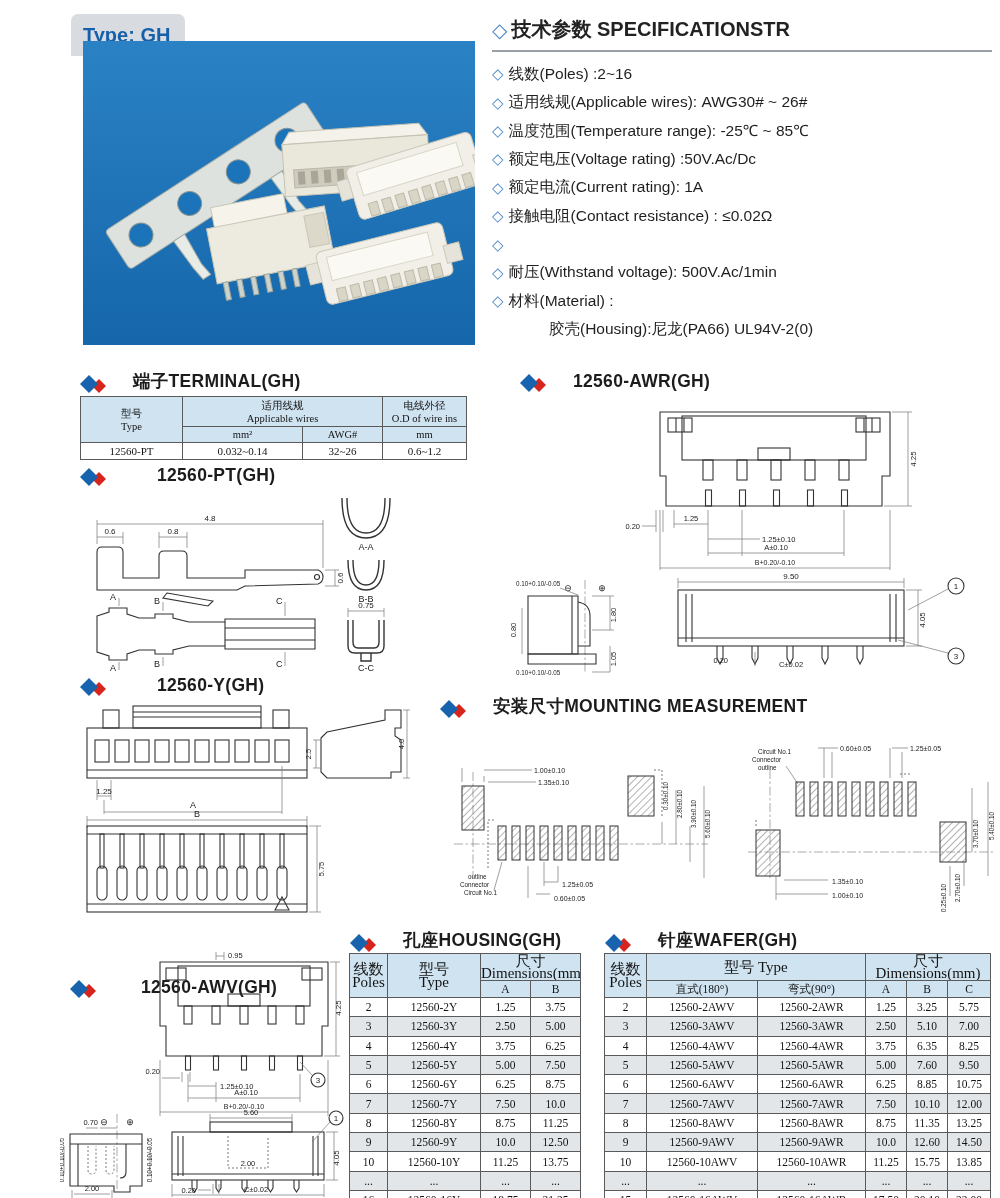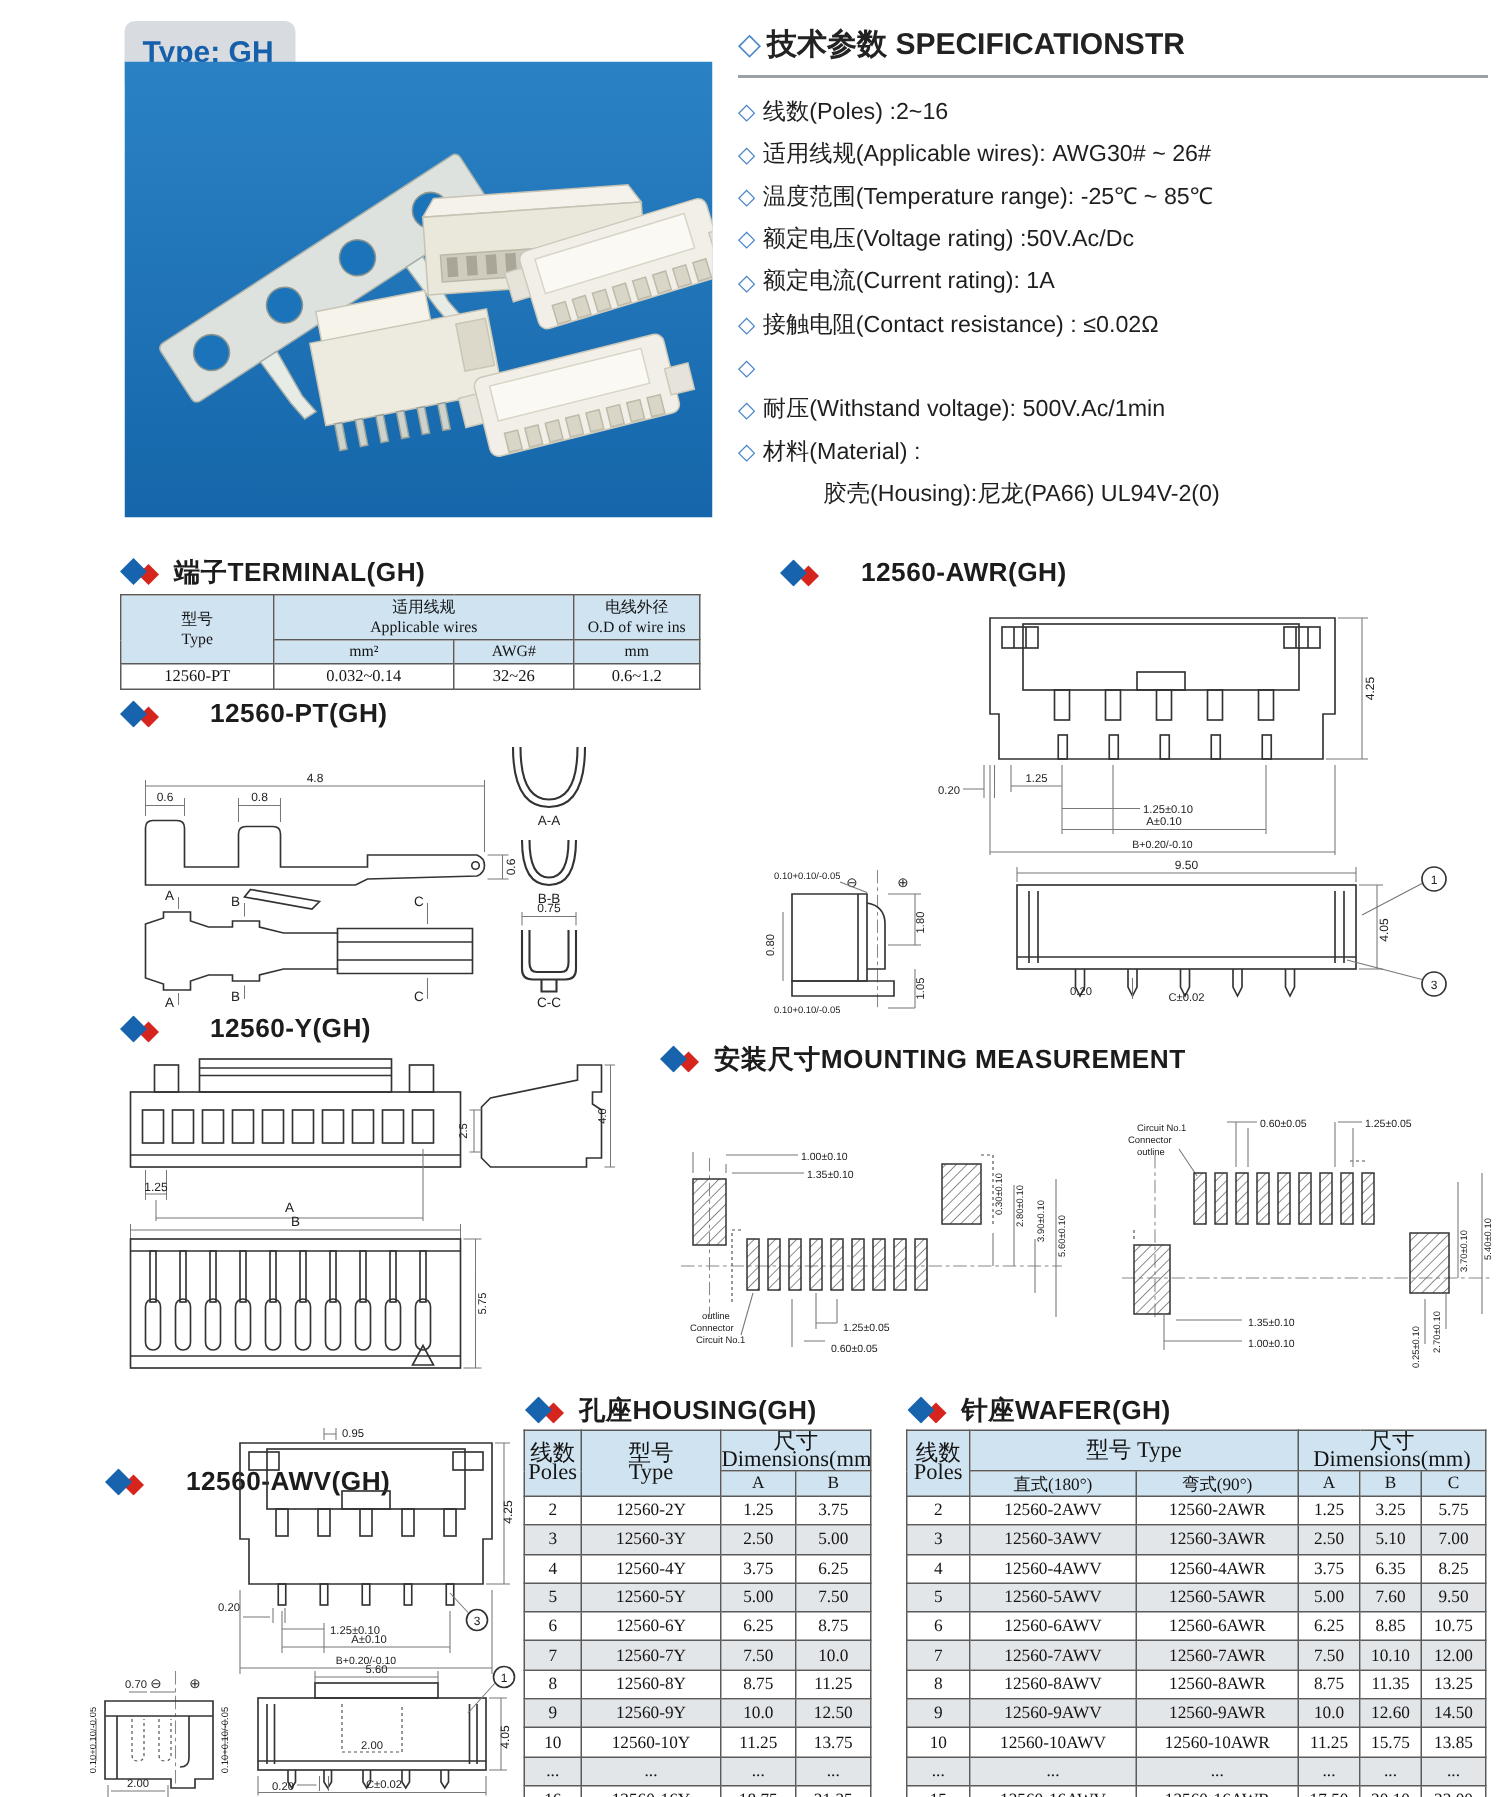--- a/index.html
+++ b/index.html
@@ -1,19 +1,19 @@
 <!DOCTYPE html>
 <html><head>
 <meta charset="utf-8">
 <style>
   html,body{margin:0;padding:0;background:#fff}
   #page{position:relative;width:1000px;height:1198px;background:#fff;font-family:"Liberation Sans",sans-serif;overflow:hidden}
   .abs{position:absolute}
   
-  .sect-title{display:flex;align-items:center;gap:9px;font-size:17.5px;font-weight:bold;color:#1c1c1c;letter-spacing:.3px;white-space:nowrap}
+  .sect-title{display:flex;align-items:flex-end;gap:26px;font-size:17.5px;font-weight:bold;color:#1c1c1c;letter-spacing:.3px;white-space:nowrap}
   .sect-title svg{flex:0 0 auto}
   
   .type-tab{background:#d8dce0;border-radius:7px 7px 0 0;color:#1660ab;font-weight:bold;font-size:20px;display:flex;align-items:center;padding-left:12px;box-sizing:border-box}
   
   .spec-title{display:flex;align-items:center;gap:4px;font-size:20px;font-weight:bold;color:#222;border-bottom:2px solid #9aa0a6;padding-bottom:7px}
   .spec-title .bul{color:#4a86c8;font-size:20px;font-weight:normal}
   .spec-item{display:flex;align-items:center;gap:5px;font-size:15.5px;color:#1f1f1f;height:28.4px}
   .spec-item .sbul{color:#4a86c8;font-size:15px}
   .spec-detail{font-size:15.5px;color:#1f1f1f;height:28.4px;display:flex;align-items:center;padding-left:57px}
   
@@ -37,21 +37,21 @@
   .oln2{stroke:#333;fill:none;stroke-width:1.4}
   .dim{stroke:#777;fill:none;stroke-width:.7}
   .cl{stroke:#888;fill:none;stroke-width:.7;stroke-dasharray:9 2.5 2.5 2.5}
   .dot{stroke:#555;fill:none;stroke-width:.8;stroke-dasharray:2 2}
 </style>
 </head>
 <body>
 
 <div id="page">
 
-  <div class="abs type-tab" style="left:83px;top:14px;width:114px;height:42px">Type: GH</div>
+  <div class="abs type-tab" style="left:71px;top:14px;width:114px;height:42px">Type: GH</div>
 
   <svg class="abs" style="left:83px;top:41px" width="392" height="304" viewBox="0 0 392 304">
     <defs>
       <linearGradient id="pbg" x1="0" y1="0" x2="0" y2="1">
         <stop offset="0" stop-color="#2a82c4"></stop>
           <stop offset="1" stop-color="#1566aa"></stop>
       </linearGradient>
     </defs>
     <rect x="0" y="0" width="392" height="304" fill="url(#pbg)"></rect>
 
@@ -251,21 +251,21 @@
     <path class="dim" d="M273,127 L273,118 M309,127 L309,118 M273,121 L309,121"></path>
     <text class="d8 mid" x="291" y="118">0.75</text>
     <text class="d9 mid" x="291" y="181">C-C</text>
   </svg>
 
   <div class="abs sect-title" style="left:520px;top:371px">
     <svg width="27" height="18" viewBox="0 0 27 18">
       <polygon points="19,4 26,11 19,18 12,11" fill="#d6251d"></polygon>
       <polygon points="9,0 18,9 9,18 0,9" fill="#1763ae"></polygon>
     </svg>
-    <span style="margin-left:18px">12560-AWR(GH)</span>
+    <span style="">12560-AWR(GH)</span>
   </div>
 
   <svg class="abs" style="left:508px;top:398px" width="490" height="278" viewBox="0 0 490 278">
 
     <path class="oln" d="M152,14 L382,14 L382,78 L374,78 L374,108 L158,108 L158,78 L152,78 Z"></path>
     <rect class="oln" x="174" y="18" width="184" height="44"></rect>
     <rect class="oln" x="250" y="50" width="32" height="12"></rect>
     <rect class="oln" x="160" y="20" width="24" height="14"></rect>
       <path class="oln" d="M168,20 L168,34 M176,20 L176,34"></path>
     <rect class="oln" x="348" y="20" width="24" height="14"></rect>

